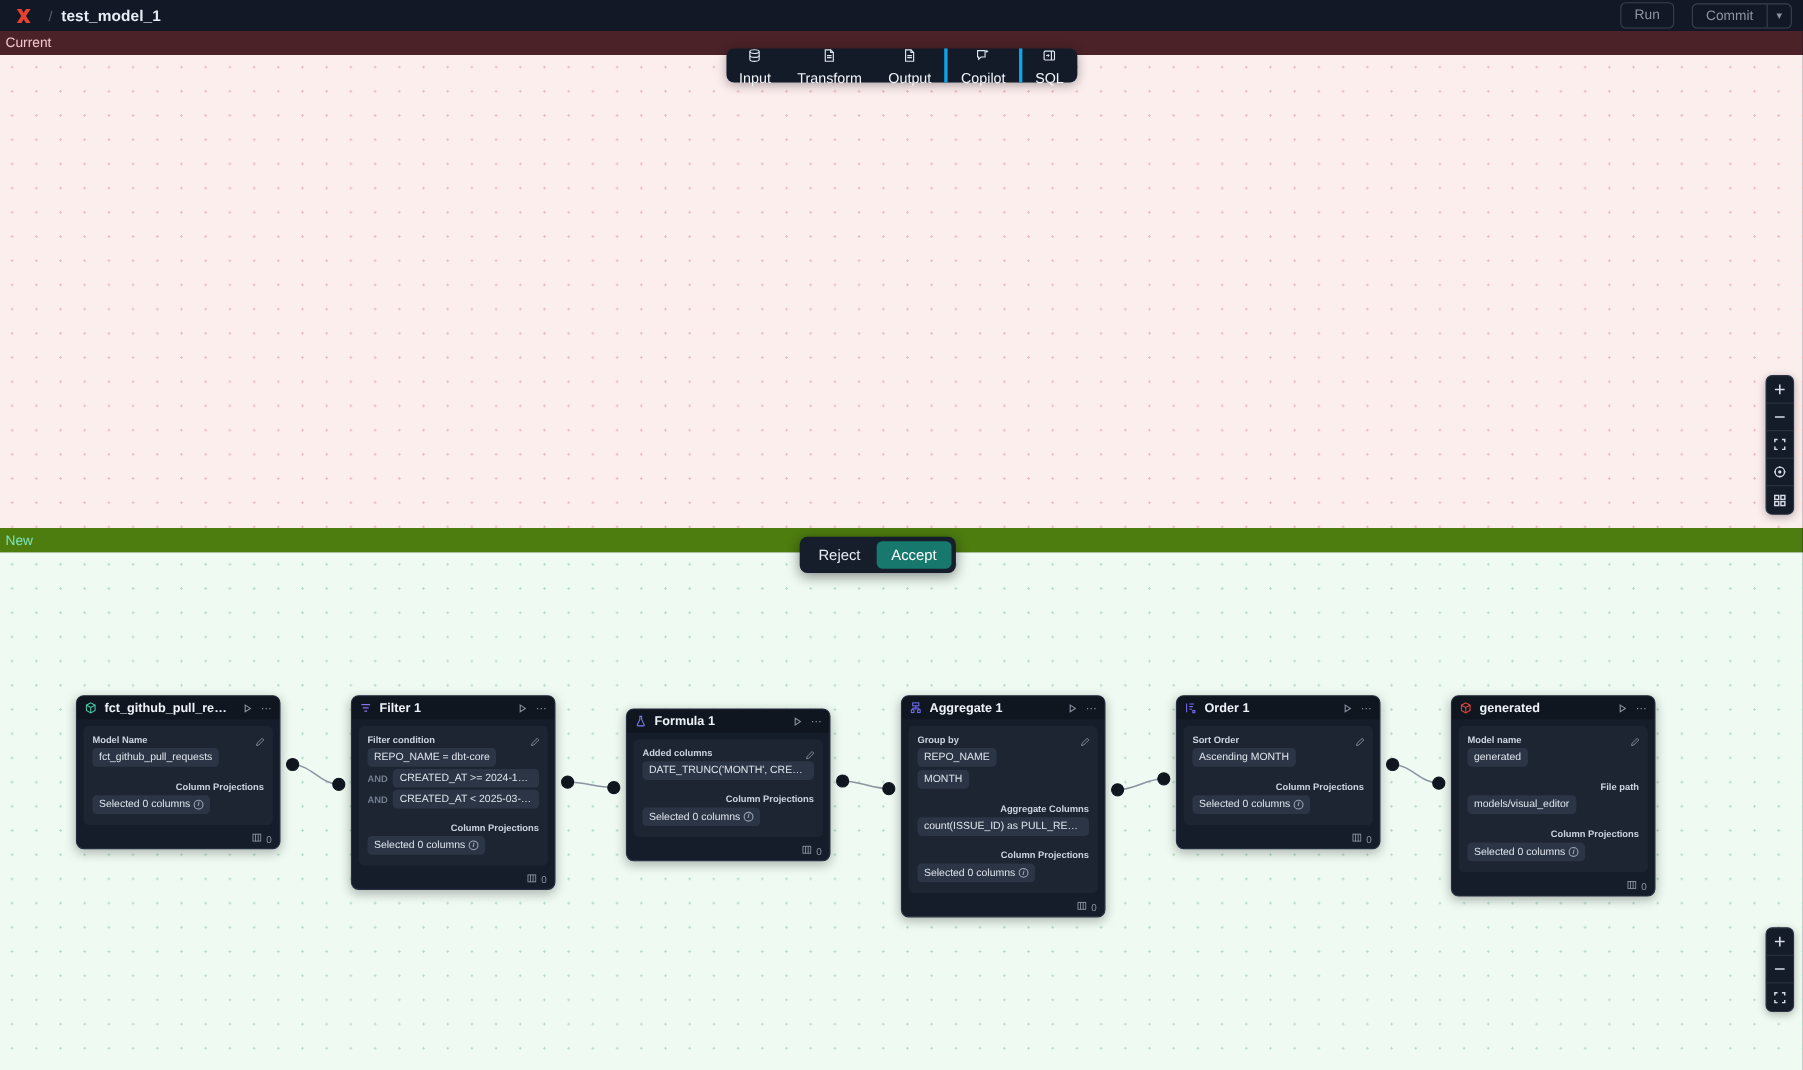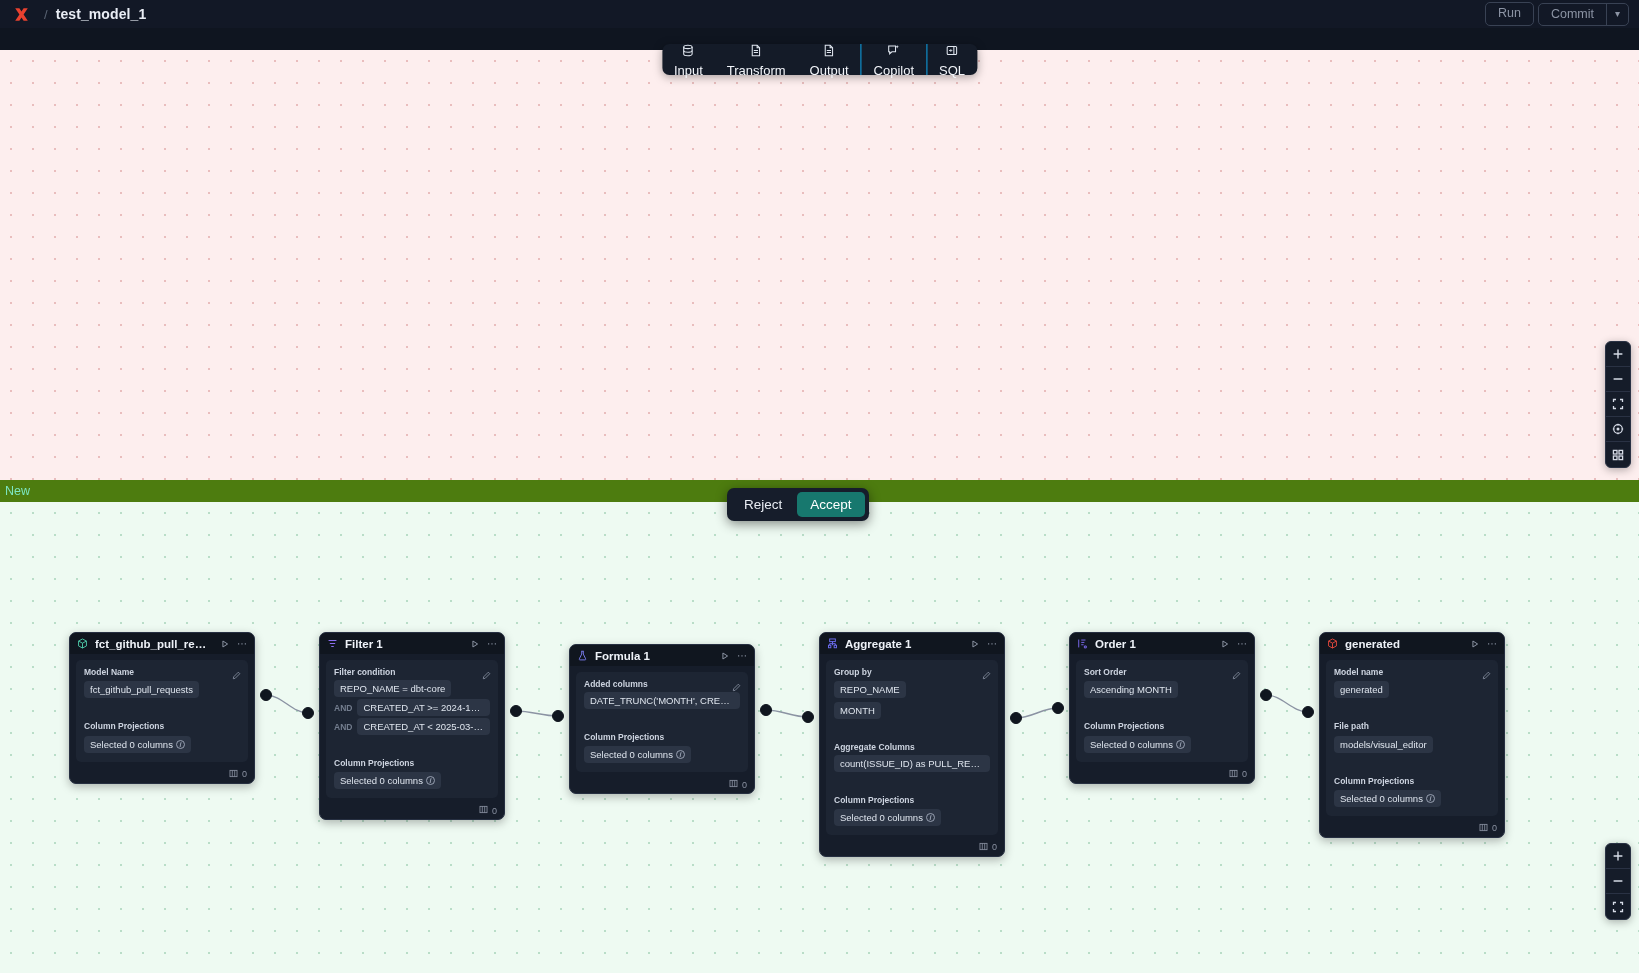--- a/index.html
+++ b/index.html
@@ -14,21 +14,21 @@
   
   .titlebar {
     position: absolute; top: 0; left: 0; width: 1639px; height: 28px;
     background: #121826; display: flex; align-items: center;
     padding: 0 10px; z-index: 60;
   }
   .logo { width: 22px; height: 22px; display: flex; align-items: center; justify-content: center; }
   .logo svg { display: block; }
   .crumb-sep { color: #5a6474; font-size: 13px; margin: 0 8px 0 12px; }
   .crumb-title { color: #e9edf5; font-size: 14px; font-weight: bold; letter-spacing: .1px; }
-  .tb-right { margin-left: auto; display: flex; align-items: center; gap: 4px; }
+  .tb-right { margin-left: auto; display: flex; align-items: center; gap: 16px; }
   .tb-btn {
     border: 1px solid #394254; border-radius: 5px;
     color: #8c94a4; font-size: 12.5px; padding: 3px 12px 4px;
     background: transparent; line-height: 15px;
   }
   .tb-split { display: flex; align-items: stretch; border: 1px solid #394254; border-radius: 5px; overflow: hidden; }
   .tb-split .lbl { color: #8c94a4; font-size: 12.5px; padding: 3px 12px 4px; }
   .tb-split .car { color: #8c94a4; font-size: 10px; padding: 3px 8px 4px; border-left: 1px solid #394254; display:flex; align-items:center;}
 
   
@@ -62,21 +62,21 @@
   .toolbar {
     position: absolute; left: 50%; transform: translateX(-50%); top: 44px;
     display: flex; align-items: center; height: 31px;
     background: #141b28; border-radius: 7px; z-index: 40;
     box-shadow: 0 2px 10px rgba(0,0,0,.35);
   }
   .tool {
     display: flex; align-items: center; gap: 6px;
     color: #f2f5fa; font-size: 13px; padding: 0 12px; height: 31px; flex-direction: column;
   }
-  .tool.sep { border-left: 1px solid #0ea5e9; }
+  .tool.sep { border-left: 3px solid #0ea5e9; }
   .tool svg { display: block; }
 
   
   .decide {
     position: absolute; left: 727px; top: 488px; z-index: 50;
     background: #161d2b; border-radius: 7px; display: flex; align-items: center;
     padding: 4px; gap: 2px; box-shadow: 0 3px 12px rgba(0,0,0,.45);
   }
   .decide .btn { font-size: 13.5px; padding: 5px 13px; border-radius: 5px; }
   .decide .reject { color: #e8ecf3; background: transparent; }
@@ -110,21 +110,21 @@
   .node-head {
     display: flex; align-items: center; gap: 7px;
     height: 21px; padding: 0 7px; background: #10161f;
   }
   .node-title { color: #eef2f8; font-size: 11.5px; font-weight: bold; white-space: nowrap; overflow: hidden; text-overflow: ellipsis; flex: 1; }
   .node-head .hicon { display: flex; align-items: center; }
   .node-act { color: #8b93a3; font-size: 10px; display: flex; align-items: center; }
   .node-body { padding: 6px; }
   .node-card { background: #1d2533; border-radius: 5px; padding: 7px 8px 9px; position: relative; }
   .sec-label { color: #cdd4e0; font-size: 8.5px; font-weight: bold; margin-bottom: 3px; }
-  .sec-label.mt { margin-top: 23px; }
+  .sec-label.mt { margin-top: 12px; text-align: right; }
   .chip {
     display: inline-block; background: #2c3545; color: #dfe5ee;
     font-size: 9.5px; border-radius: 4px; padding: 3px 6px;
     max-width: 100%; white-space: nowrap; overflow: hidden; text-overflow: ellipsis;
     vertical-align: middle;
   }
   .chip.wide { display: block; }
   .chip-row { display: flex; align-items: center; gap: 5px; margin-bottom: 2px; }
   .conj { color: #737d8e; font-size: 8.5px; font-weight: bold; }
   .pencil { position: absolute; right: 7px; top: 6px; color: #8a93a4; }
@@ -164,20 +164,21 @@
     <div class="tb-right">
       <div class="tb-btn">Run</div>
       <div class="tb-split">
         <span class="lbl">Commit</span>
         <span class="car">▾</span>
       </div>
     </div>
   </div>
 
   <div class="pane pane-current">
+    <div class="pane-label">Current</div>
     <div class="canvas canvas-current"></div>
   </div>
 
   <div class="toolbar">
     <div class="tool">
       <span>
         <svg width="13" height="13" viewBox="0 0 16 16" fill="none" stroke="#dfe5ee" stroke-width="1.3">
           <ellipse cx="8" cy="3.6" rx="5.2" ry="2.1"></ellipse>
           <path d="M2.8 3.6v8.8c0 1.16 2.33 2.1 5.2 2.1s5.2-.94 5.2-2.1V3.6"></path>
           <path d="M2.8 8c0 1.16 2.33 2.1 5.2 2.1s5.2-.94 5.2-2.1"></path>

